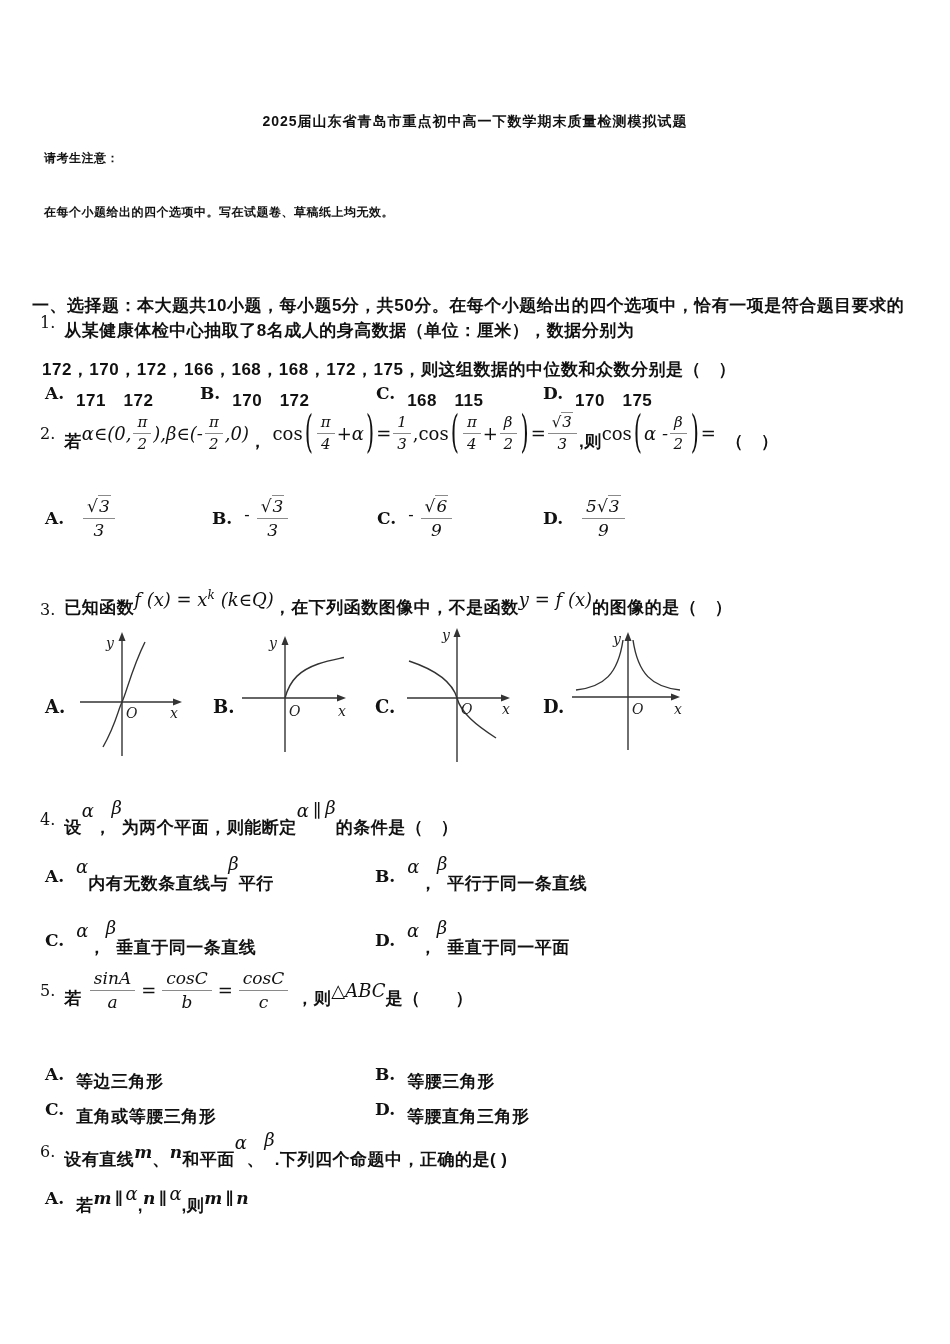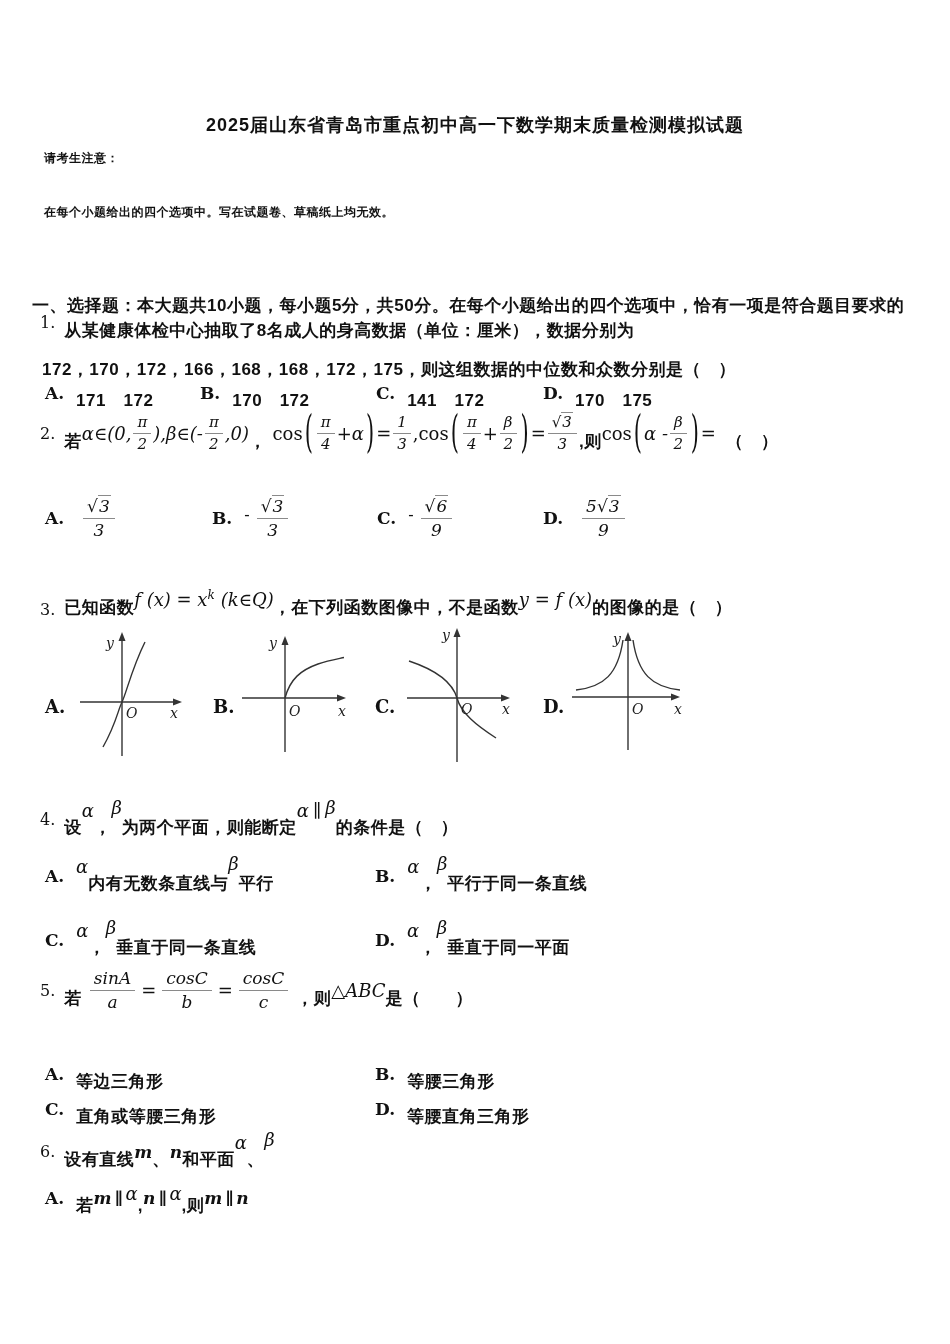--- a/index.html
+++ b/index.html
@@ -5,21 +5,21 @@
   html,body { margin:0; padding:0; }
   body { background:#fff; }
   .page {
     position:relative; width:950px; height:1344px; background:#ffffff;
     font-family:"Liberation Sans",sans-serif; color:#111; overflow:hidden;
   }
   .abs { position:absolute; white-space:nowrap; }
   .row { position:absolute; display:flex; align-items:center; white-space:nowrap; }
   .cn { font-family:"Liberation Sans",sans-serif; font-weight:600; font-size:17px; letter-spacing:0.5px;margin-top:16px; }
   .cn15 { font-family:"Liberation Sans",sans-serif; font-weight:600; font-size:12px; letter-spacing:0.5px; }
-  .title { width:950px; text-align:center; font-weight:800; font-size:18px; letter-spacing:1px;
+  .title { width:950px; text-align:center; font-weight:800; font-size:14px; letter-spacing:1px;
            font-family:"Liberation Sans",sans-serif; }
   .qnum { font-family:"DejaVu Serif",serif; font-weight:400; font-size:16px; margin-right:9px; }
   .ol { font-family:"DejaVu Serif",serif; font-weight:700; font-size:17px; margin-right:12px; }
   .it { font-family:"DejaVu Serif",serif; font-style:italic; font-size:18px; }
   .mi { font-family:"DejaVu Serif",serif; font-style:italic; font-weight:700; font-size:17px; }
   .frac { display:inline-flex; flex-direction:column; align-items:center; vertical-align:middle;
           font-family:"DejaVu Serif",serif; font-style:italic; font-size:15px; margin:0 2px; }
   .frac .num { display:block; border-bottom:1px solid #8a8a8a; padding:0 4px 2px; line-height:1.1; }
   .frac .den { display:block; padding-top:2px; line-height:1.1; }
   .frac17 { font-size:17px; }
@@ -59,21 +59,21 @@
     <span class="row" style="top:373px; left:45px;">
         <span class="ol">A.</span>
         <span class="cn">171　172</span>
       </span>
     <span class="row" style="top:373px; left:200px;">
         <span class="ol">B.</span>
         <span class="cn">170　172</span>
       </span>
     <span class="row" style="top:373px; left:376px;">
         <span class="ol">C.</span>
-        <span class="cn">141　172</span>
+        <span class="cn">168　115</span>
       </span>
     <span class="row" style="top:373px; left:543px;">
         <span class="ol">D.</span>
         <span class="cn">170　175</span>
       </span>
   </div>
 
   <div class="row" style="top:402px; left:40px; height:62px;">
     <span class="qnum">2.</span>
     <span class="cn">若</span>
@@ -318,20 +318,21 @@
   <div class="row" style="top:1132px; left:40px;">
     <span class="qnum">6.</span>
     <span class="cn">设有直线</span>
     <span class="mi">m</span>
     <span class="cn">、</span>
     <span class="mi">n</span>
     <span class="cn">和平面</span>
     <span class="it raise">α</span>
     <span class="cn">、</span>
     <span class="it raise2">β</span>
+    <span class="cn">.下列四个命题中，正确的是( )</span>
   </div>
   <div class="row" style="top:1178px; left:45px;">
     <span class="ol">A.</span>
     <span class="cn">若</span>
     <span class="mi">m</span>
     <span class="par">∥</span>
     <span class="it" style="position:relative; top:-4px;">α</span>
     <span class="cn">,</span>
     <span class="mi">n</span>
     <span class="par">∥</span>

